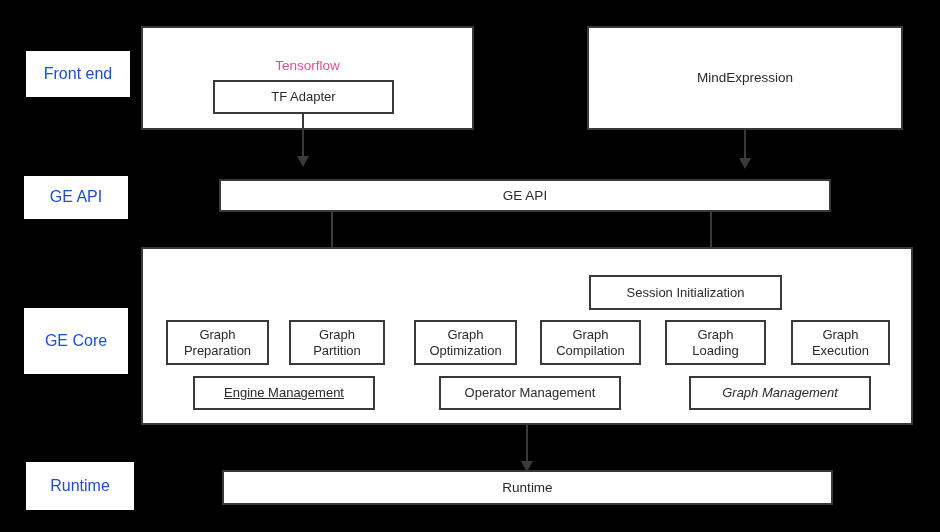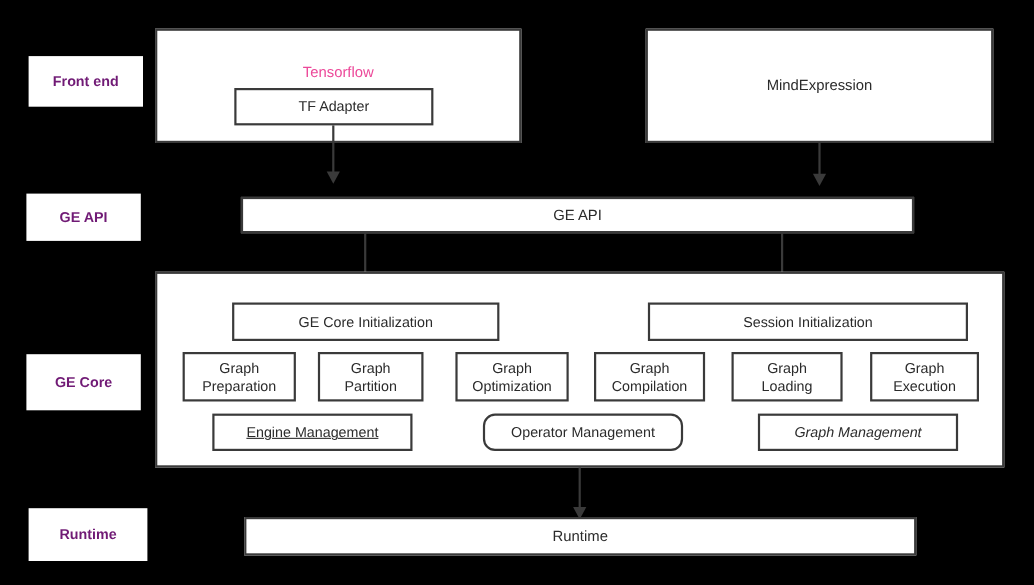--- a/index.html
+++ b/index.html
@@ -27,23 +27,22 @@
     text-align: center;
     color: #2b2b2b;
     background: #ffffff;
     line-height: 1.18;
     white-space: pre-line;
   }
 
   
   .side-label {
     border: none;
-    font-size: 13px;
-    color: #701a75;
-    font-weight: bold;
+    font-size: 16px;
+    color: #1d4ed8;
   }
 
   
   .group-box {
     border: 2px solid #3a3a3a;
     background: #ffffff;
     align-items: flex-start;
     justify-content: center;
   }
   .group-box > .group-title {
@@ -83,21 +82,21 @@
 </style>
 </head>
 <body>
 
 <div id="canvas">
 
   <div class="node side-label" style="left:26px; top:51px; width:104px; height:46px;">Front end</div>
 
   <div class="node side-label" style="left:24px; top:176px; width:104px; height:43px;">GE API</div>
 
-  <div class="node side-label" style="left:24px; top:322px; width:104px; height:51px;">GE Core</div>
+  <div class="node side-label" style="left:24px; top:308px; width:104px; height:66px;">GE Core</div>
 
   <div class="node side-label" style="left:26px; top:462px; width:108px; height:48px;">Runtime</div>
 
   <div class="node group-box" style="left:141px; top:26px; width:333px; height:104px;">
     <span class="group-title">Tensorflow</span>
   </div>
 
   <div class="node group-box" style="left:587px; top:26px; width:316px; height:104px; align-items:center;">
     <span style="font-size:13.5px;">MindExpression</span>
   </div>
@@ -113,23 +112,22 @@
   <div class="node bar" style="left:219px; top:179px; width:612px; height:33px;">GE API</div>
 
   <div class="conn" style="left:331px; top:212px; height:58px;"></div>
   <div class="arrowhead" style="left:326px; top:268px;"></div>
 
   <div class="conn" style="left:710px; top:212px; height:58px;"></div>
   <div class="arrowhead" style="left:705px; top:268px;"></div>
 
   <div class="node group-box" style="left:141px; top:247px; width:772px; height:178px;"></div>
 
-  <div class="node box" style="left:211px; top:275px; width:243px; height:35px;">GE Core Initialization</div>
 
-  <div class="node box" style="left:589px; top:275px; width:291px; height:35px;">Session Initialization</div>
+  <div class="node box" style="left:589px; top:275px; width:193px; height:35px;">Session Initialization</div>
 
   <div class="node box" style="left:166px; top:320px; width:103px; height:45px;">Graph
 Preparation</div>
 
   <div class="node box" style="left:289px; top:320px; width:96px; height:45px;">Graph
 Partition</div>
 
   <div class="node box" style="left:414px; top:320px; width:103px; height:45px;">Graph
 Optimization</div>
 
@@ -137,21 +135,21 @@
 Compilation</div>
 
   <div class="node box" style="left:665px; top:320px; width:101px; height:45px;">Graph
 Loading</div>
 
   <div class="node box" style="left:791px; top:320px; width:99px; height:45px;">Graph
 Execution</div>
 
   <div class="node box" style="left:193px; top:376px; width:182px; height:34px;text-decoration:underline;">Engine Management</div>
 
-  <div class="node box" style="left:439px; top:376px; width:182px; height:34px;border-radius:11px;">Operator Management</div>
+  <div class="node box" style="left:439px; top:376px; width:182px; height:34px;">Operator Management</div>
 
   <div class="node box" style="left:689px; top:376px; width:182px; height:34px;font-style:italic;">Graph Management</div>
 
   <div class="conn" style="left:526px; top:425px; height:38px;"></div>
   <div class="arrowhead" style="left:521px; top:461px;"></div>
 
   <div class="node bar" style="left:222px; top:470px; width:611px; height:35px;">Runtime</div>
 
 </div>
 

